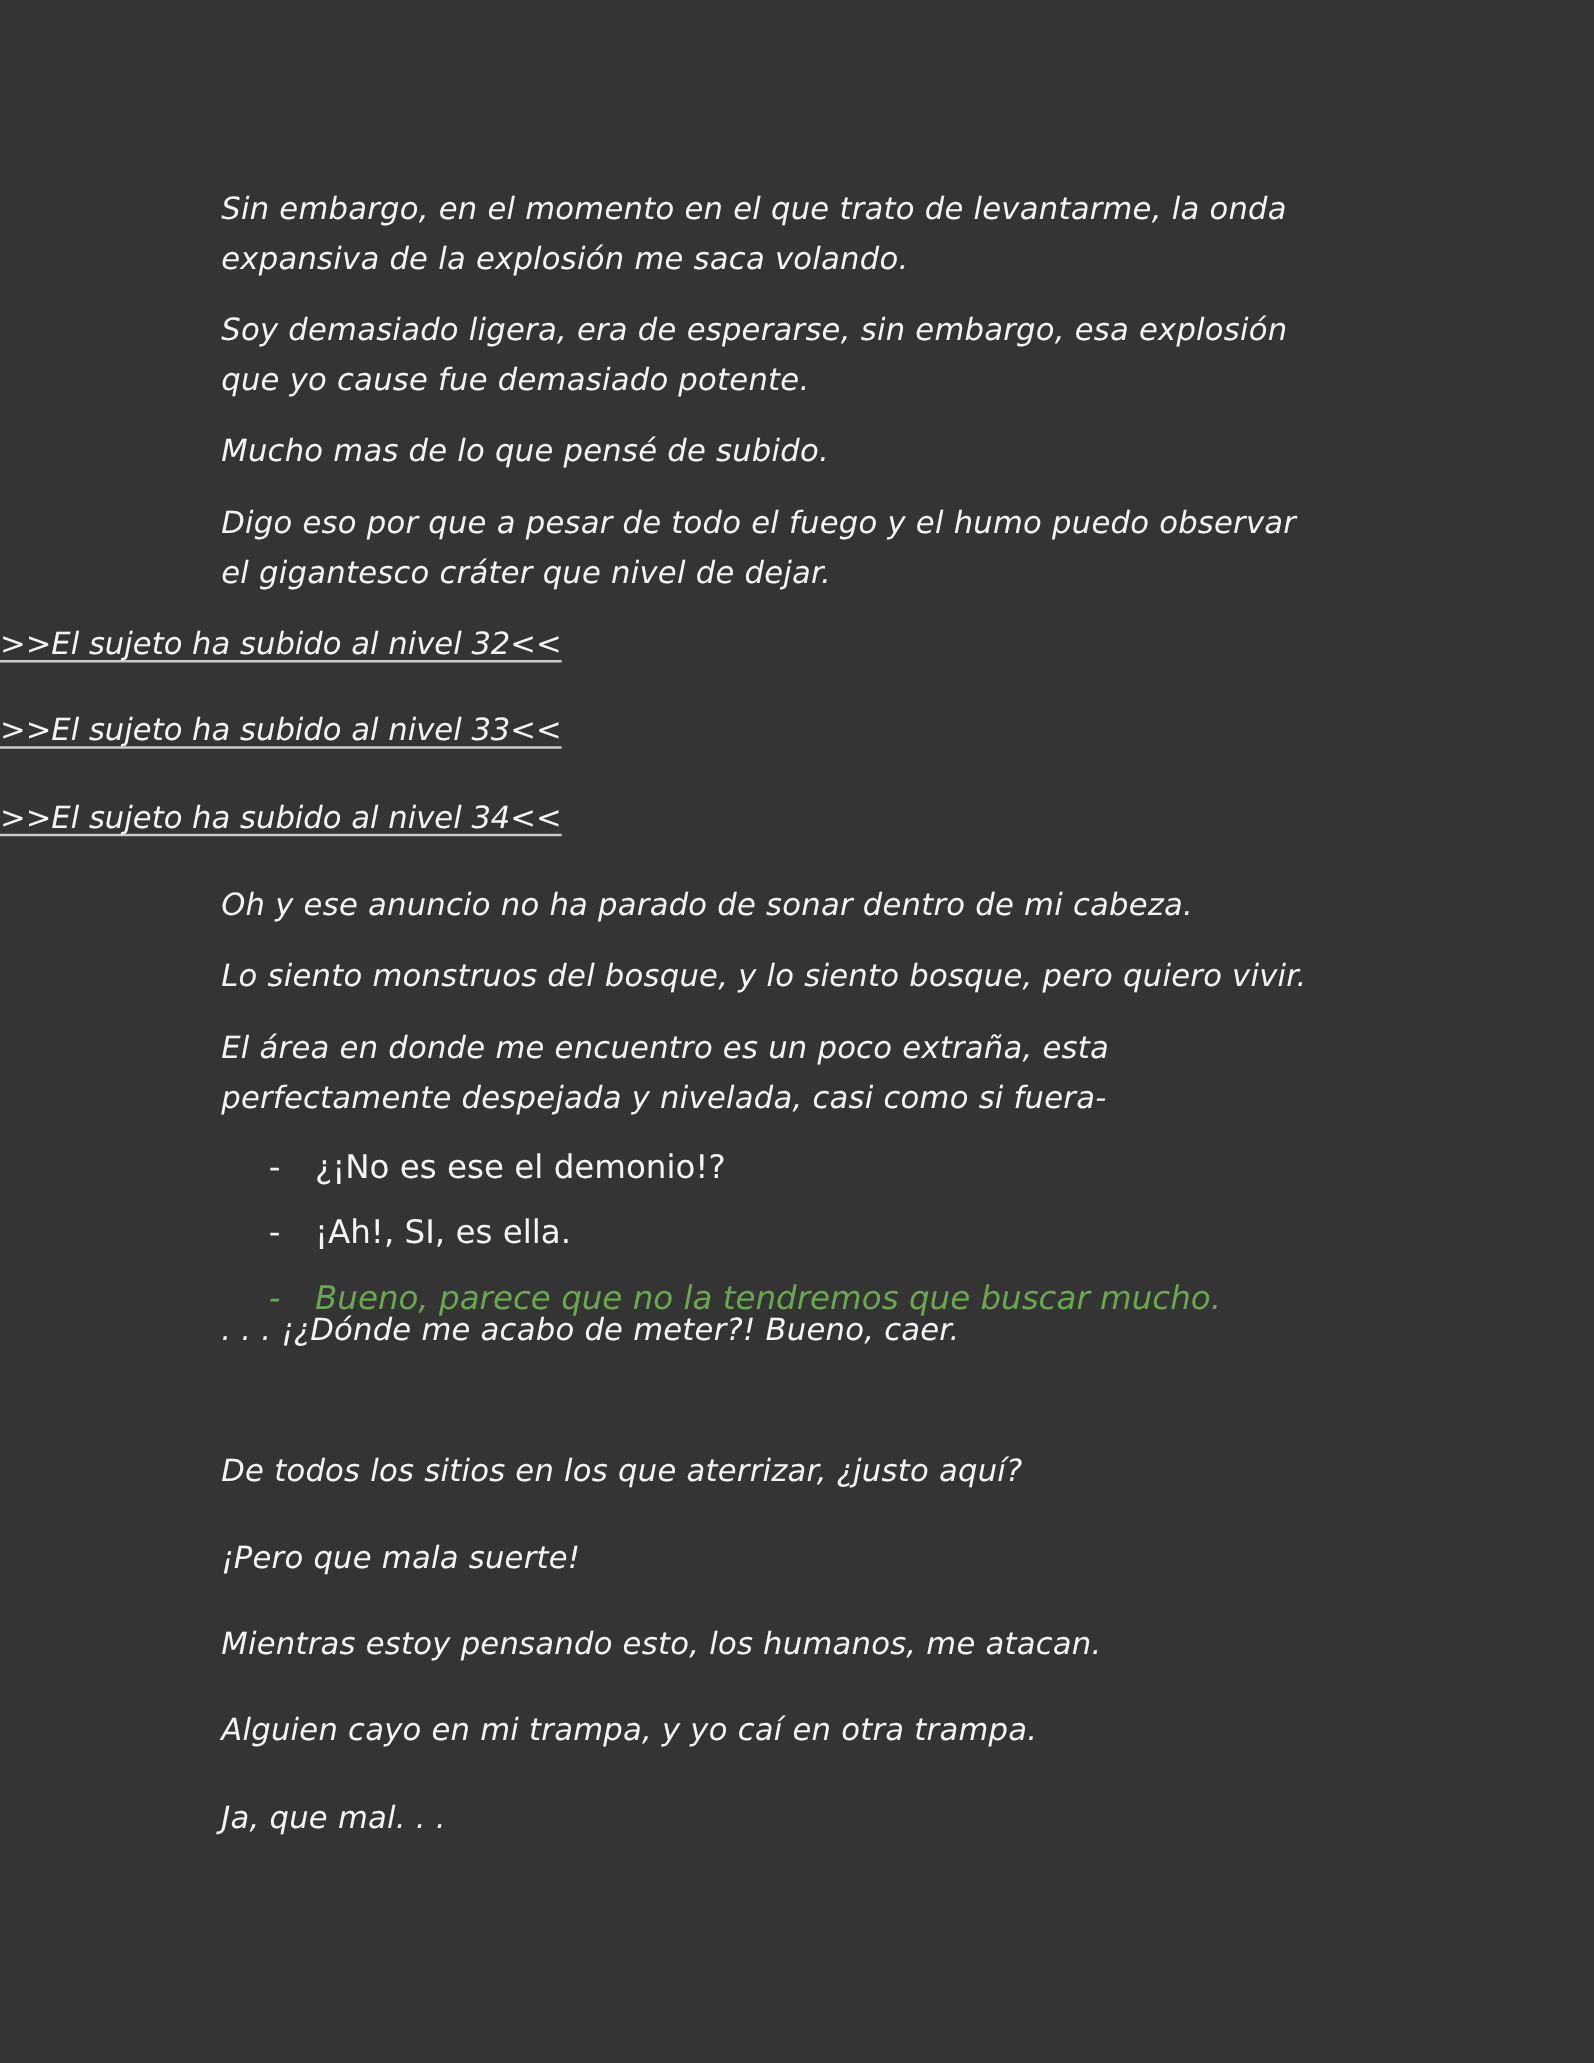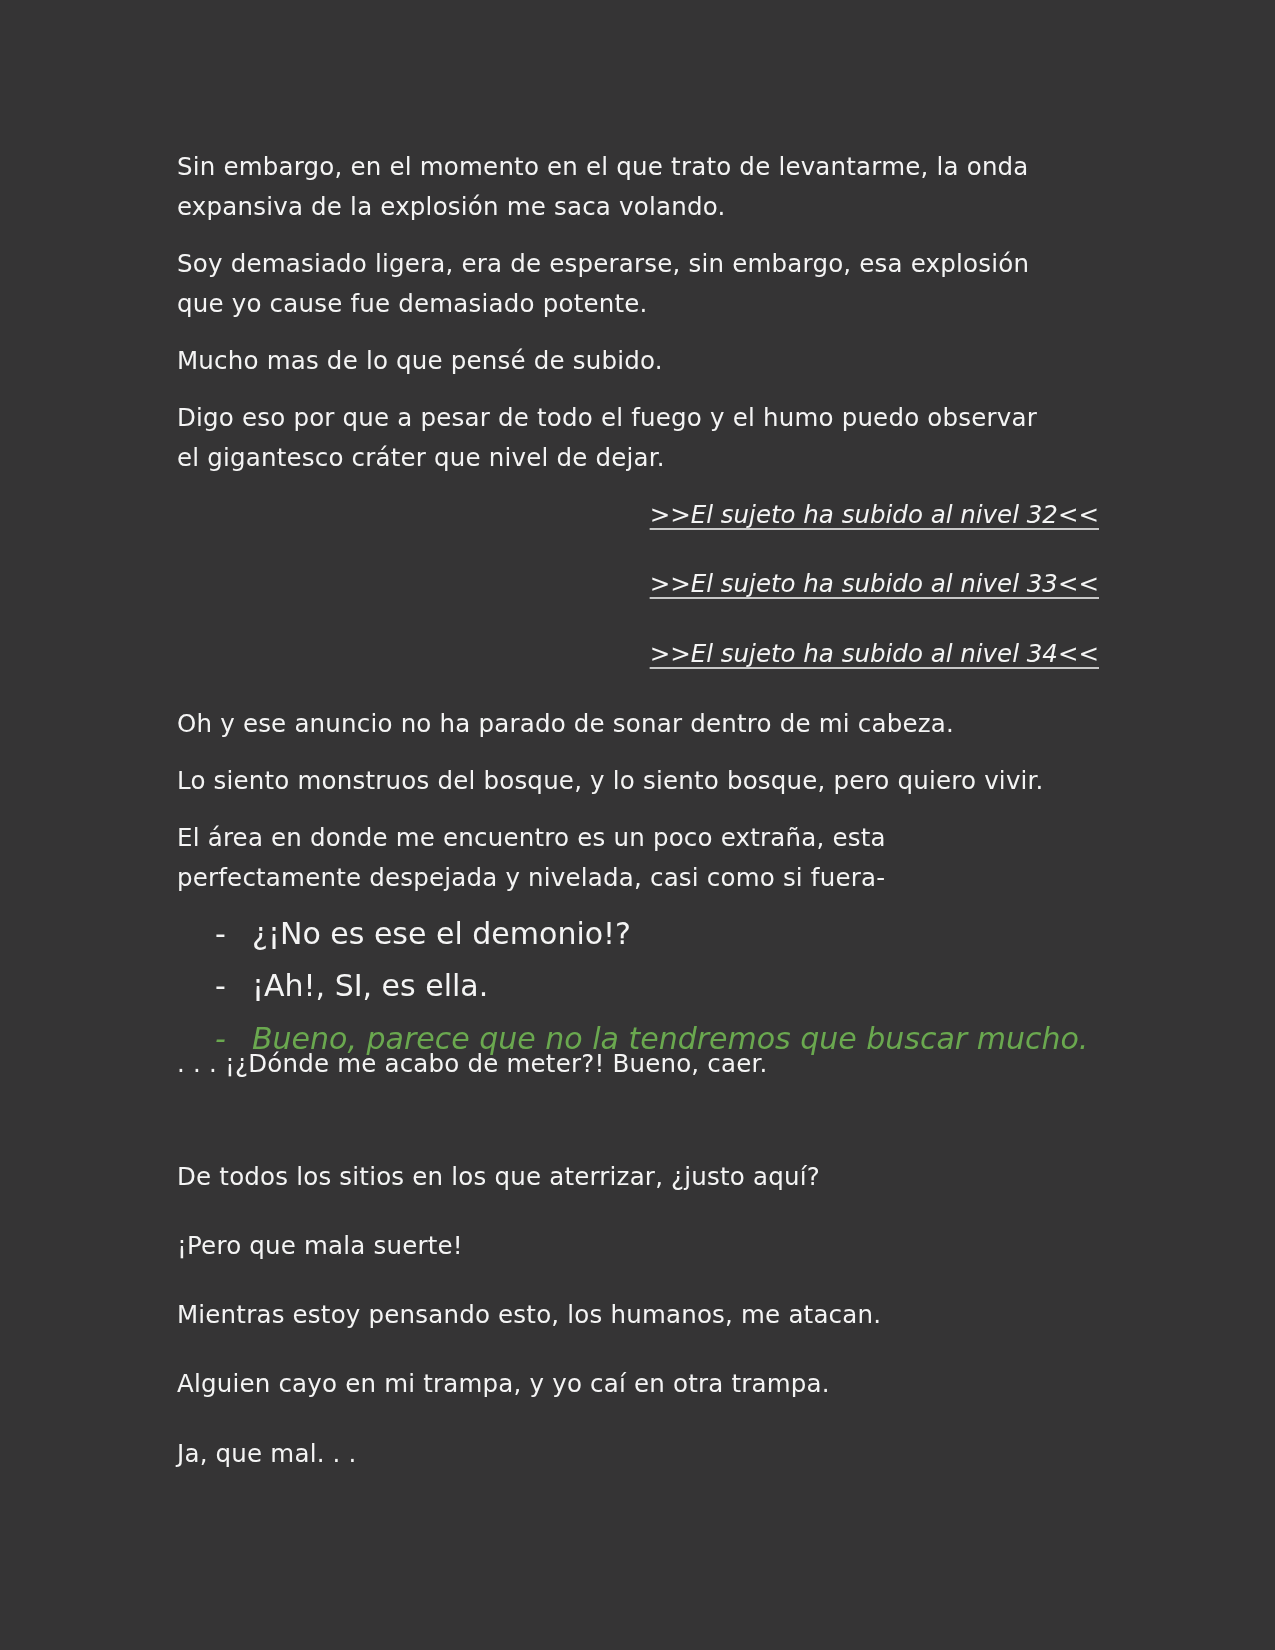--- a/index.html
+++ b/index.html
@@ -2,24 +2,24 @@
 <html><head>
 <meta charset="utf-8">
 <style>
   html, body { margin:0; padding:0; }
   body {
     width:1275px; height:1650px; background:#353435; overflow:hidden;
     font-family: "DejaVu Sans", sans-serif; color:#f4f4f4;
     position:relative;
   }
   p { margin:0; font-size:24.5px; line-height:40px; letter-spacing:0.2px; }
-  .para { position:absolute; left:177px; font-size:24.5px; line-height:40px; letter-spacing:0.2px; margin:0; white-space:nowrap; }
-  .sys { position:absolute; left:0; width:1099px; text-align:right; font-style:italic; font-size:24.5px; line-height:40px; }
+  .para { position:absolute; left:177px; font-size:24.5px; line-height:40px; letter-spacing:0.2px; margin:0; white-space:nowrap;font-style:italic; }
+  .sys { position:absolute; left:0; width:1099px; text-align:left; font-style:italic; font-size:24.5px; line-height:40px; }
   .sys span { text-decoration:underline; text-decoration-thickness:1.5px; text-underline-offset:5px; text-decoration-color:#c8c8c8; }
-  .dlg { position:absolute; left:215px; font-size:30px; line-height:40px; white-space:nowrap; }
+  .dlg { position:absolute; left:215px; font-size:26px; line-height:40px; white-space:nowrap; }
   .dlg .dash { display:inline-block; width:37px; }
   .green { color:#6aa84f;font-style:italic; }
 </style>
 </head>
 <body>
 
 <div>
 
   <p class="para" style="top:147px">Sin embargo, en el momento en el que trato de levantarme, la onda</p>
   <p class="para" style="top:187px">expansiva de la explosión me saca volando.</p>

